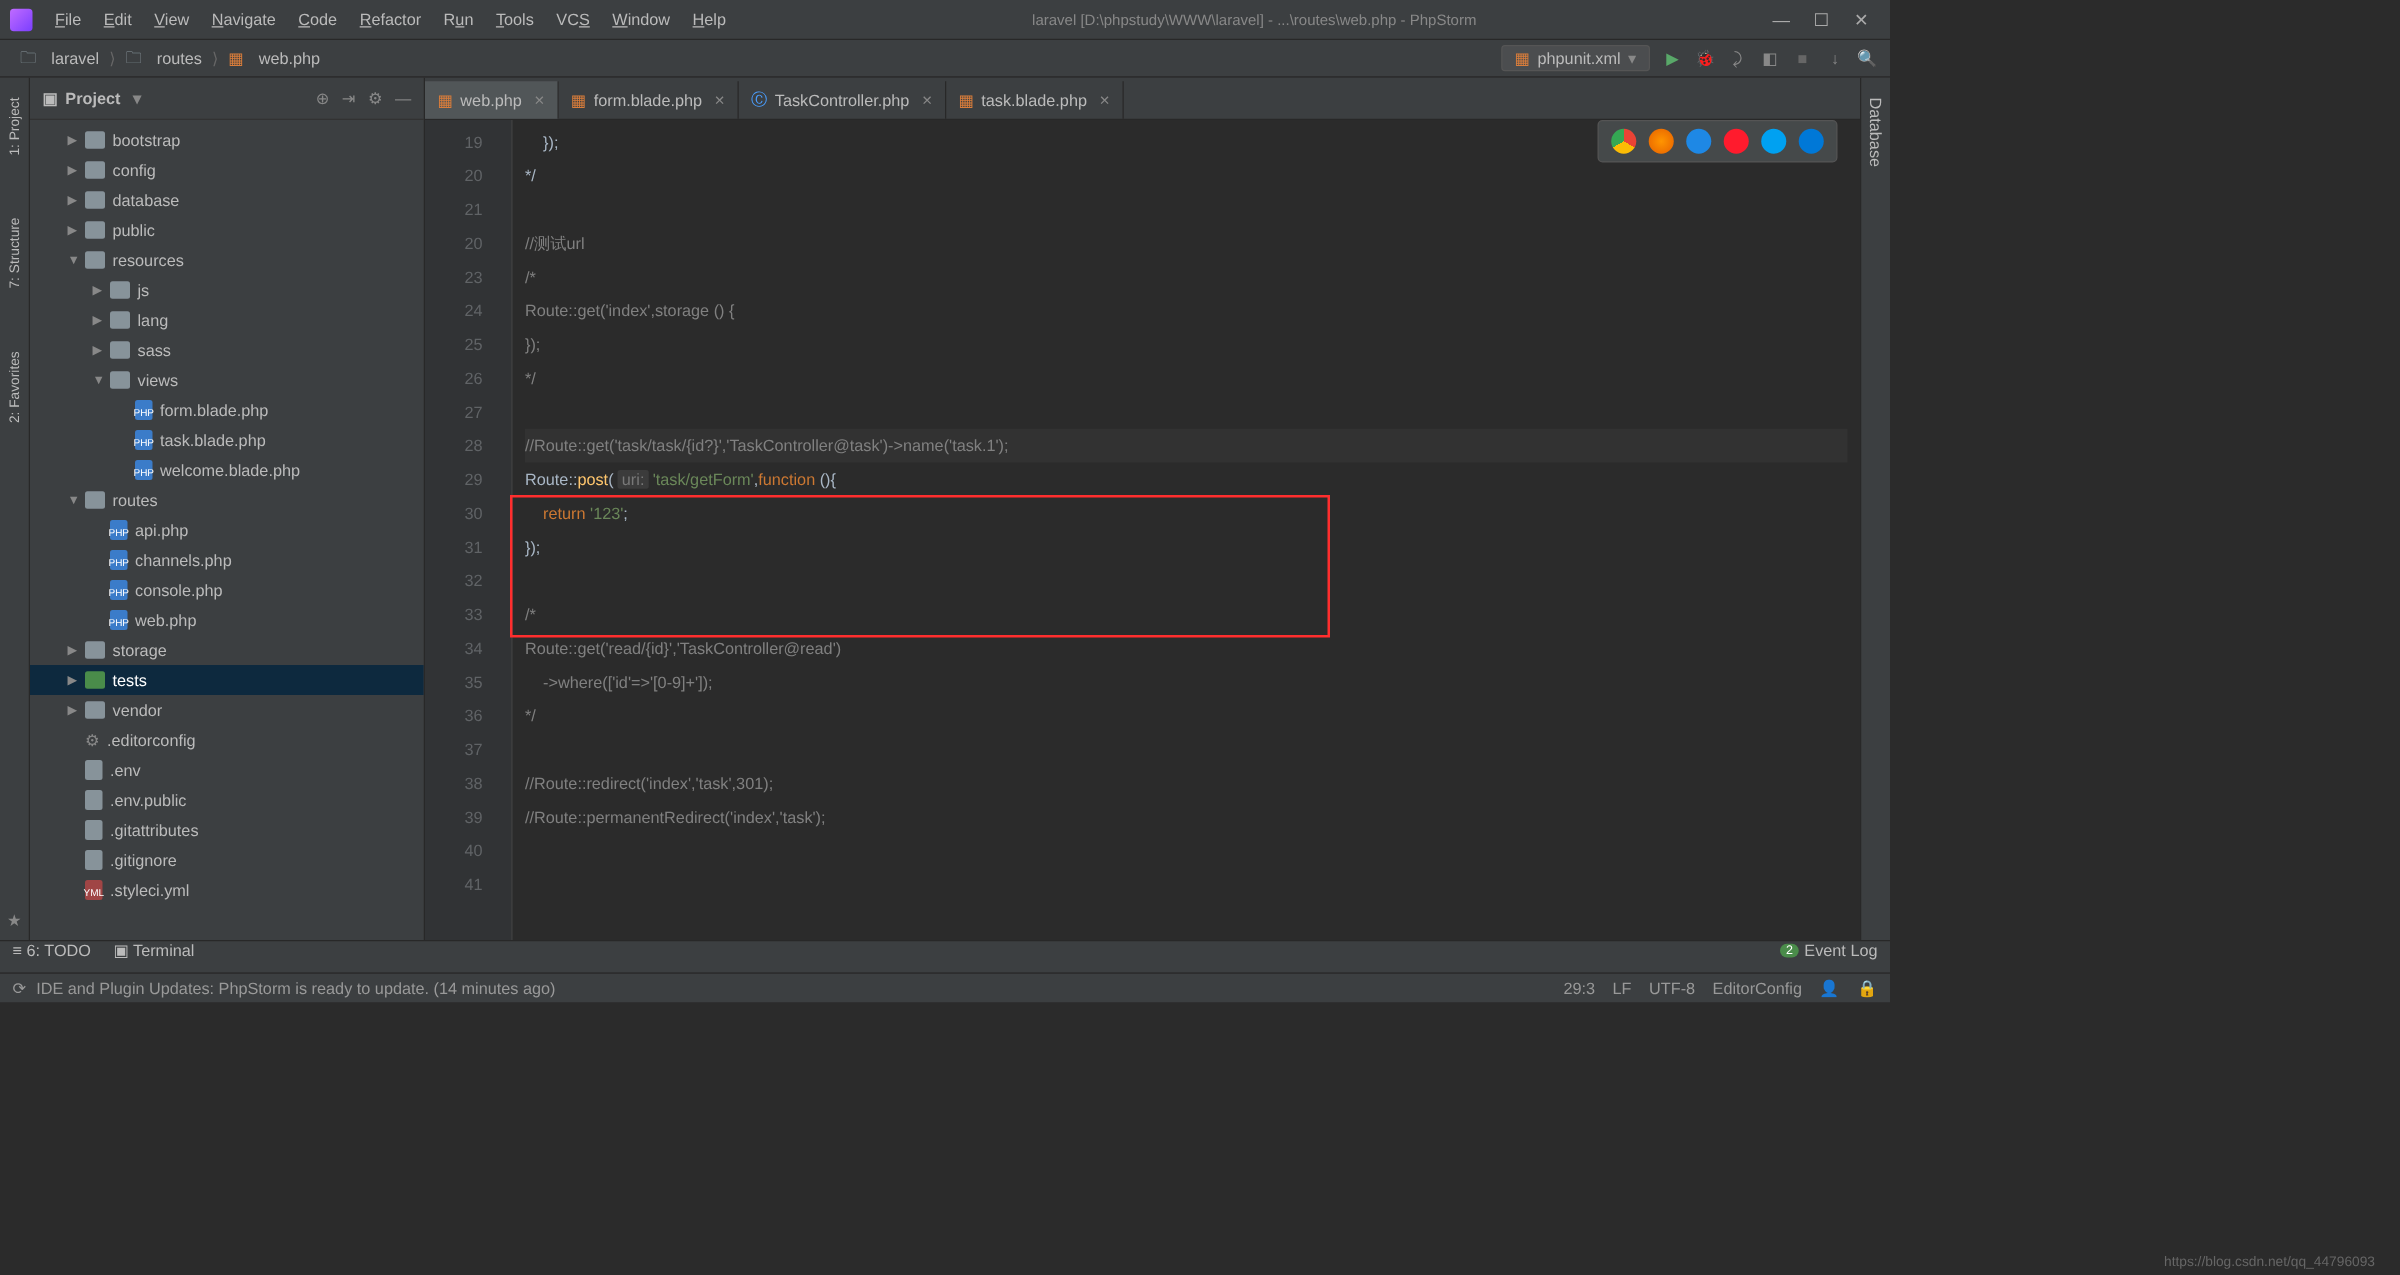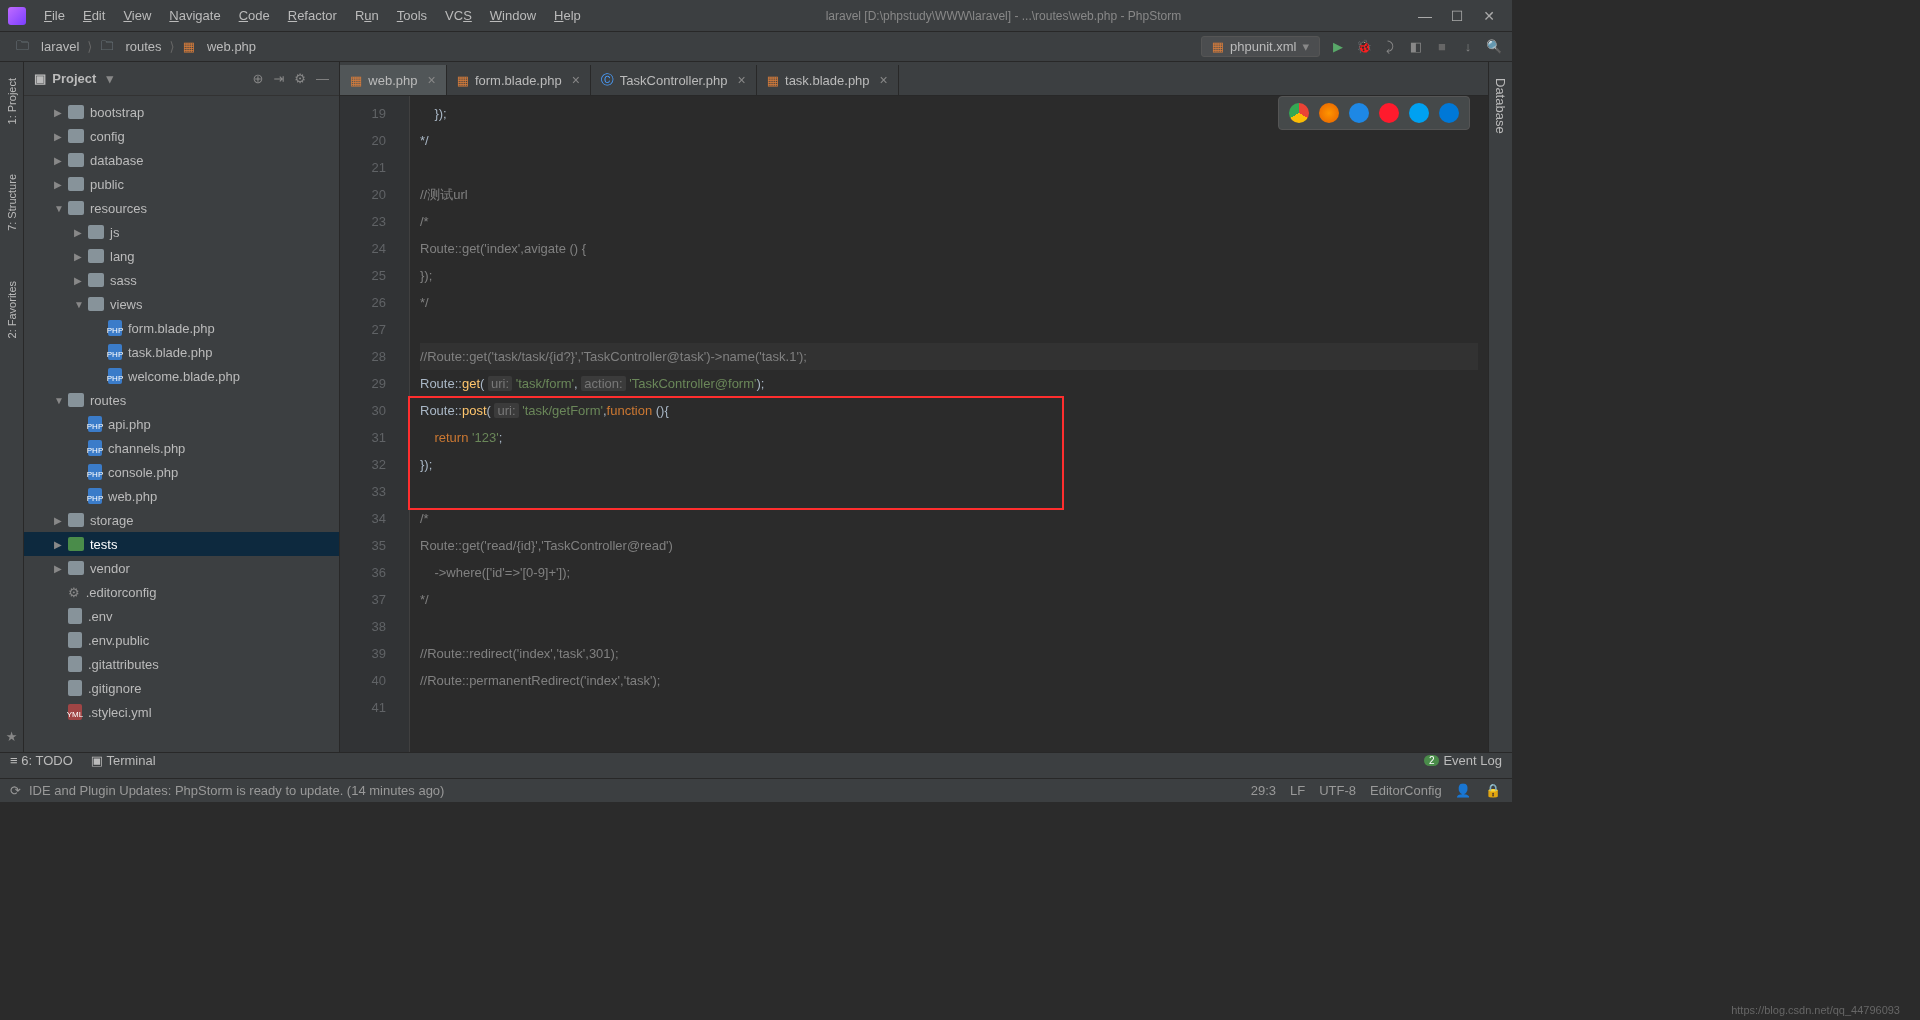--- a/index.html
+++ b/index.html
@@ -327,26 +327,25 @@
           <div>41</div>
         </div>
       <div class="fold-col"></div>
       <div class="code" id="code">
         <div class="highlight-box" style="left:-2px;top:300px;width:656px;height:114px;"></div>
       <div class="code-line">    });</div>
           <div class="code-line">*/</div>
           <div class="code-line"></div>
           <div class="code-line"><span class="cm">//测试url</span></div>
           <div class="code-line"><span class="cm">/*</span></div>
-          <div class="code-line"><span class="cm">Route::get('index',avigate () {</span></div>
+          <div class="code-line"><span class="cm">Route::get('index',storage () {</span></div>
           <div class="code-line"><span class="cm">});</span></div>
           <div class="code-line"><span class="cm">*/</span></div>
           <div class="code-line"></div>
           <div class="code-line current-line"><span class="cm">//Route::get('task/task/{id?}','TaskController@task')-&gt;name('task.1');</span></div>
-          <div class="code-line"><span class="cl">Route</span>::<span class="fn">get</span>( <span class="hint">uri:</span> <span class="str">'task/form'</span>, <span class="hint">action:</span> <span class="str">'TaskController@form'</span>);</div>
           <div class="code-line"><span class="cl">Route</span>::<span class="fn">post</span>( <span class="hint">uri:</span> <span class="str">'task/getForm'</span>,<span class="kw">function </span>(){</div>
           <div class="code-line">    <span class="kw">return </span><span class="str">'123'</span>;</div>
           <div class="code-line">});</div>
           <div class="code-line"></div>
           <div class="code-line"><span class="cm">/*</span></div>
           <div class="code-line"><span class="cm">Route::get('read/{id}','TaskController@read')</span></div>
           <div class="code-line"><span class="cm">    -&gt;where(['id'=&gt;'[0-9]+']);</span></div>
           <div class="code-line"><span class="cm">*/</span></div>
           <div class="code-line"></div>
           <div class="code-line"><span class="cm">//Route::redirect('index','task',301);</span></div>

